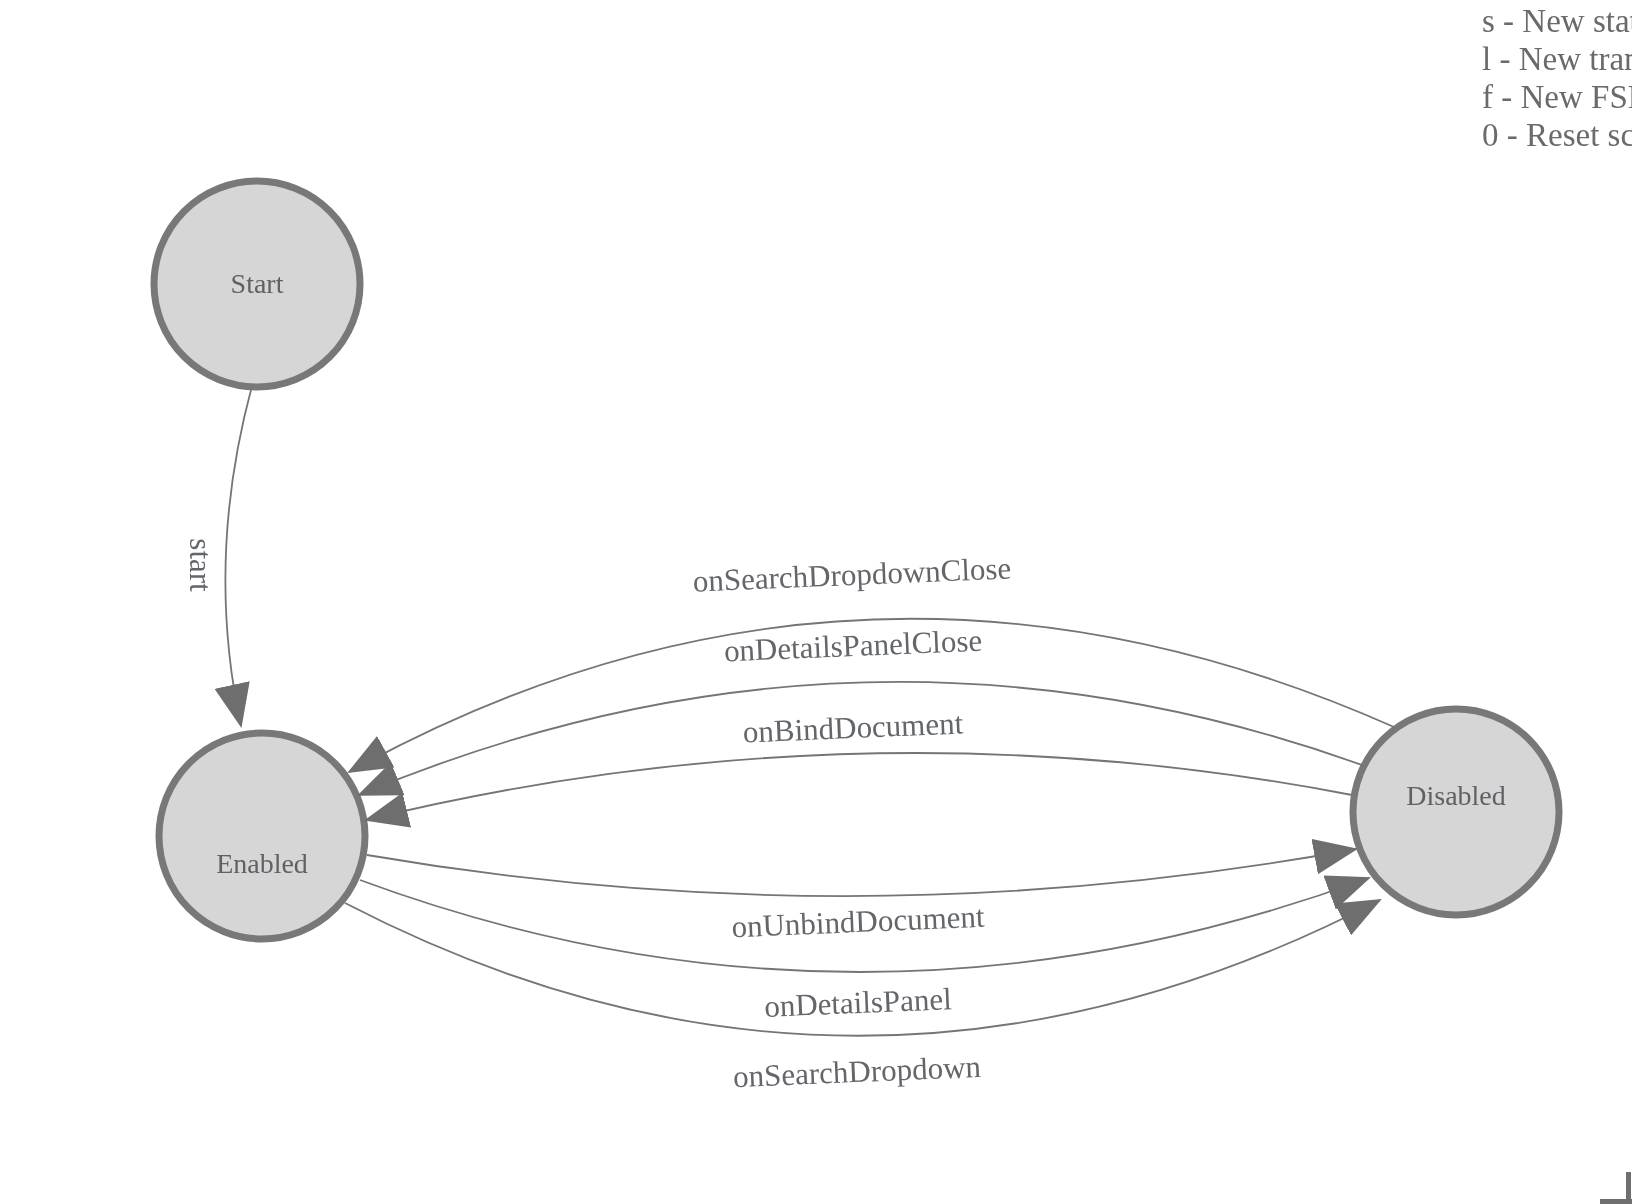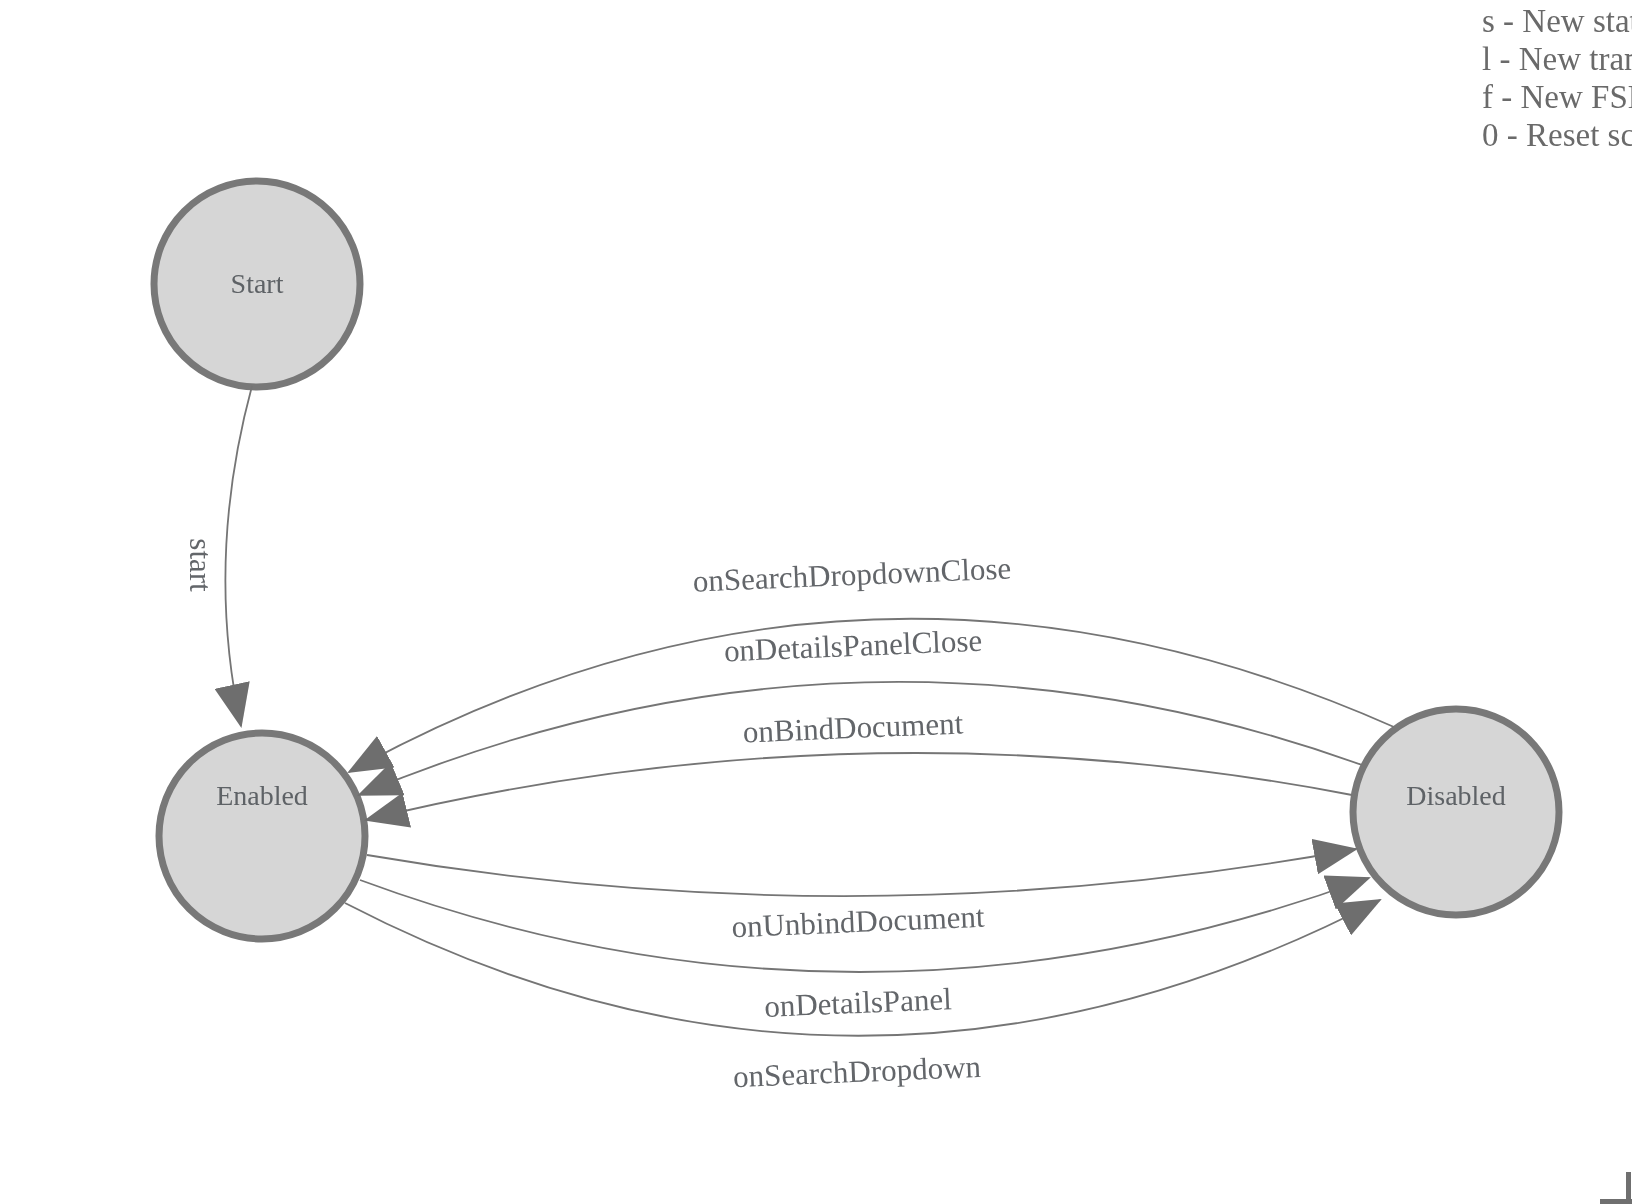--- a/index.html
+++ b/index.html
@@ -86,21 +86,21 @@
     <path d="M 1394 727 Q 860 490 349 772" fill="none" stroke="#757575" stroke-width="1.8" marker-end="url(#arrow)"></path>
     <path d="M 1362 765 Q 860 585 359 795" fill="none" stroke="#757575" stroke-width="1.8" marker-end="url(#arrow)"></path>
     <path d="M 1352 795 Q 858 700 366 820" fill="none" stroke="#757575" stroke-width="1.8" marker-end="url(#arrow)"></path>
 
     <path d="M 367 855 Q 860 940 1356 849" fill="none" stroke="#757575" stroke-width="1.8" marker-end="url(#arrow)"></path>
     <path d="M 360 880 Q 860 1065 1369 878" fill="none" stroke="#757575" stroke-width="1.8" marker-end="url(#arrow)"></path>
     <path d="M 345 903 Q 860 1170 1380 900" fill="none" stroke="#757575" stroke-width="1.8" marker-end="url(#arrow)"></path>
   </svg>
 
   <div class="state-label" style="left:257px; top:284px;">Start</div>
-  <div class="state-label" style="left:262px; top:796px;text-align:center;">Enabled</div>
+  <div class="state-label" style="left:262px; top:864px;text-align:center;">Enabled</div>
   <div class="state-label" style="left:1456px; top:796px;">Disabled</div>
 
   <div class="edge-label vertical" style="left:200px; top:565px;">start</div>
   <div class="edge-label" style="left:852px; top:575px;">onSearchDropdownClose</div>
   <div class="edge-label" style="left:853px; top:646px;">onDetailsPanelClose</div>
   <div class="edge-label" style="left:853px; top:728px;">onBindDocument</div>
   <div class="edge-label" style="left:858px; top:922px;">onUnbindDocument</div>
   <div class="edge-label" style="left:858px; top:1003px;">onDetailsPanel</div>
   <div class="edge-label" style="left:857px; top:1072px;">onSearchDropdown</div>
 

